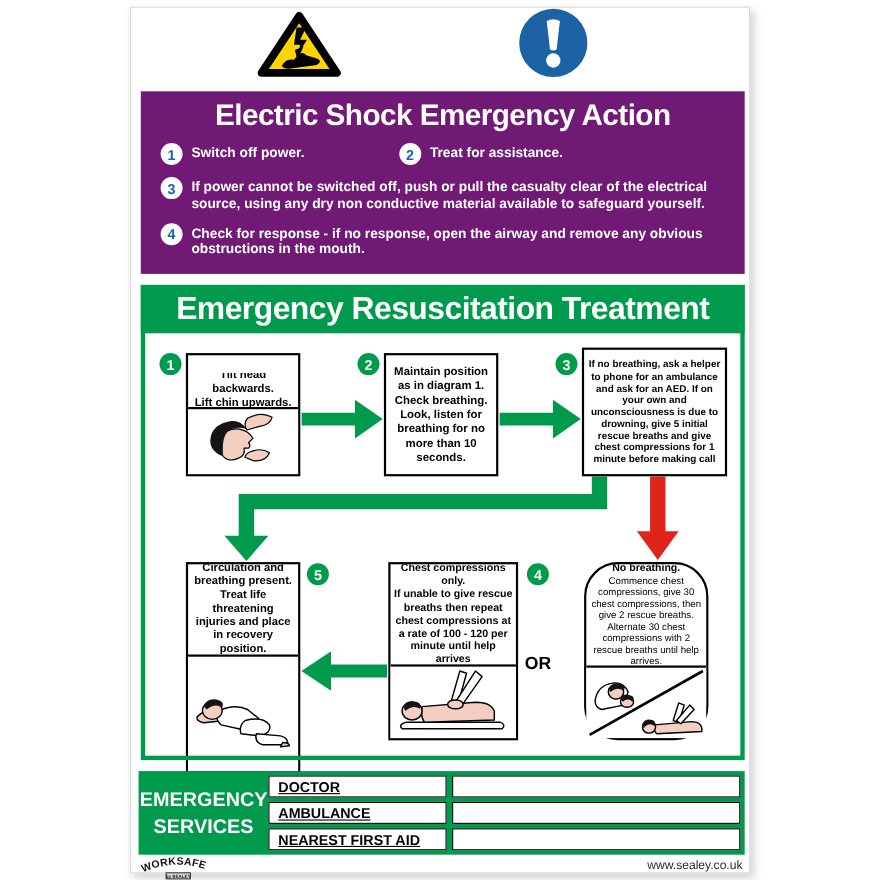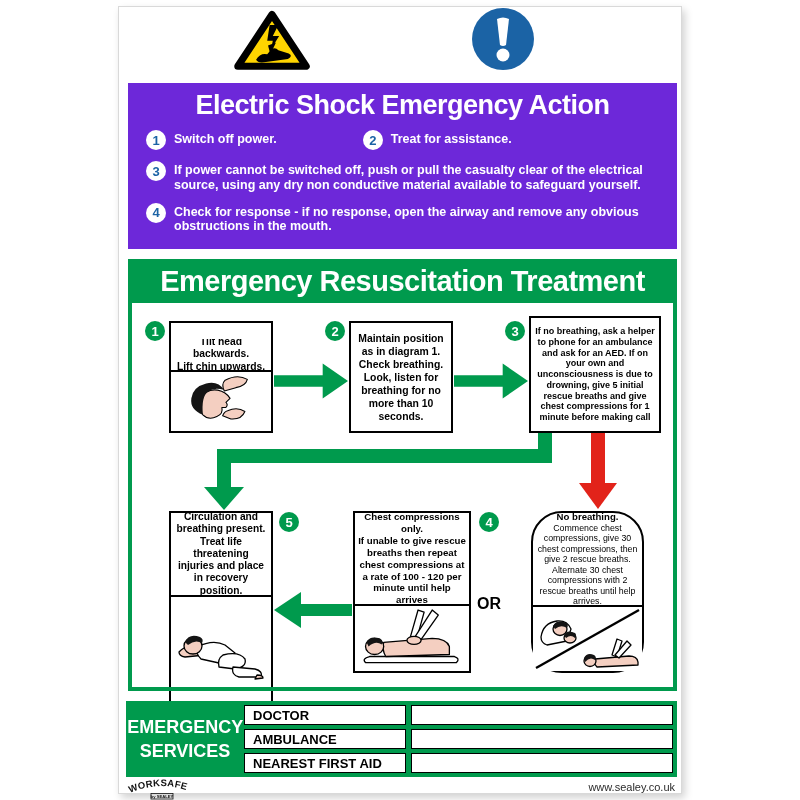--- a/index.html
+++ b/index.html
@@ -8,21 +8,21 @@
   .poster { position:absolute; left:118px; top:6px; width:564px; height:788px;
     background:#fff; border:1px solid #d9d9d9;
     box-shadow:3px 4px 8px rgba(0,0,0,0.18); }
 
   
   .icon-warning { position:absolute; left:112px; top:2px; width:82px; height:62px; }
   .icon-mandatory { position:absolute; left:352px; top:0px; width:64px; height:64px; }
 
   
   .blue-sec { position:absolute; left:9px; top:76px; width:549px; height:166px;
-    background:#6d28d9; color:#fff; overflow:hidden; padding:7px 18px 0 18px; }
+    background:#701a75; color:#fff; overflow:hidden; padding:7px 18px 0 18px; }
   .blue-title { text-align:center; font-weight:bold; font-size:27px; letter-spacing:-0.5px; }
   .step-row { display:flex; gap:86px; margin-top:11px; }
   .step { display:flex; align-items:flex-start; gap:8px; }
   .step-3 { margin-top:13px; } .step-4 { margin-top:12px; }
   .badge-w { flex:0 0 auto; width:20px; height:20px; border-radius:50%; background:#fff;
     color:#1B63A5; font-weight:bold; font-size:13px; display:flex;
     align-items:center; justify-content:center; margin-top:-2px; }
   .step-text { font-weight:bold; font-size:12.5px; line-height:1.18; max-width:498px; }
 
   
@@ -69,21 +69,21 @@
 
   .or-label { position:absolute; left:341px; top:292px; width:40px; text-align:center;
     font-weight:bold; font-size:16px; color:#000; }
 
   
   .svc { position:absolute; left:7px; top:694px; width:551px; height:76px;
     background:#009A4D; display:flex; }
   .svc-head { width:118px; color:#fff; font-weight:bold; font-size:18px; line-height:1.35;
     display:flex; align-items:center; justify-content:center; text-align:center; padding:16px 6px; }
   .svc-rows { flex:1; display:flex; flex-direction:column; gap:4px; padding:4px 4px 4px 0; }
-  .svc-row { flex:1; display:flex; gap:5px; }
+  .svc-row { flex:1; display:flex; gap:5px;text-decoration:underline; }
   .svc-label { width:162px; background:#fff; border:1.5px solid #000; display:flex;
     align-items:center; padding-left:8px; font-weight:bold; font-size:13px; color:#000; }
   .svc-value { flex:1; background:#fff; border:1.5px solid #000; }
 
   
   .worksafe { position:absolute; left:8px; top:769px; width:70px; height:24px; }
   .website { position:absolute; right:6px; top:774px; font-size:11px; color:#2b2b2b; }
 
   .ill-line { stroke:#000; stroke-width:1.3; stroke-linejoin:round; stroke-linecap:round; }
 </style>

